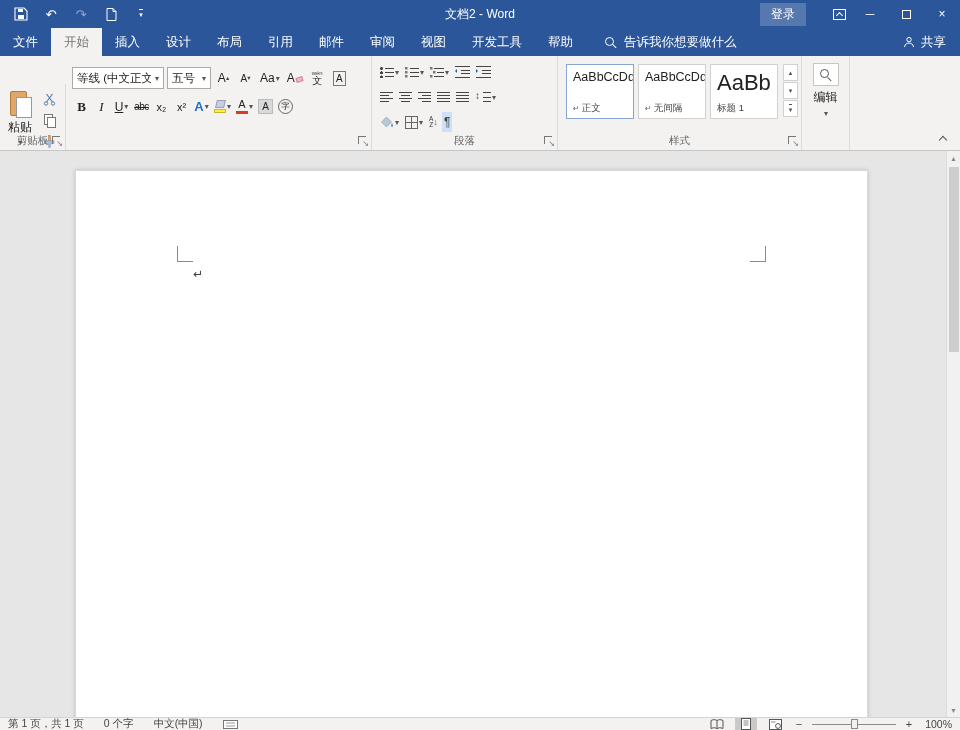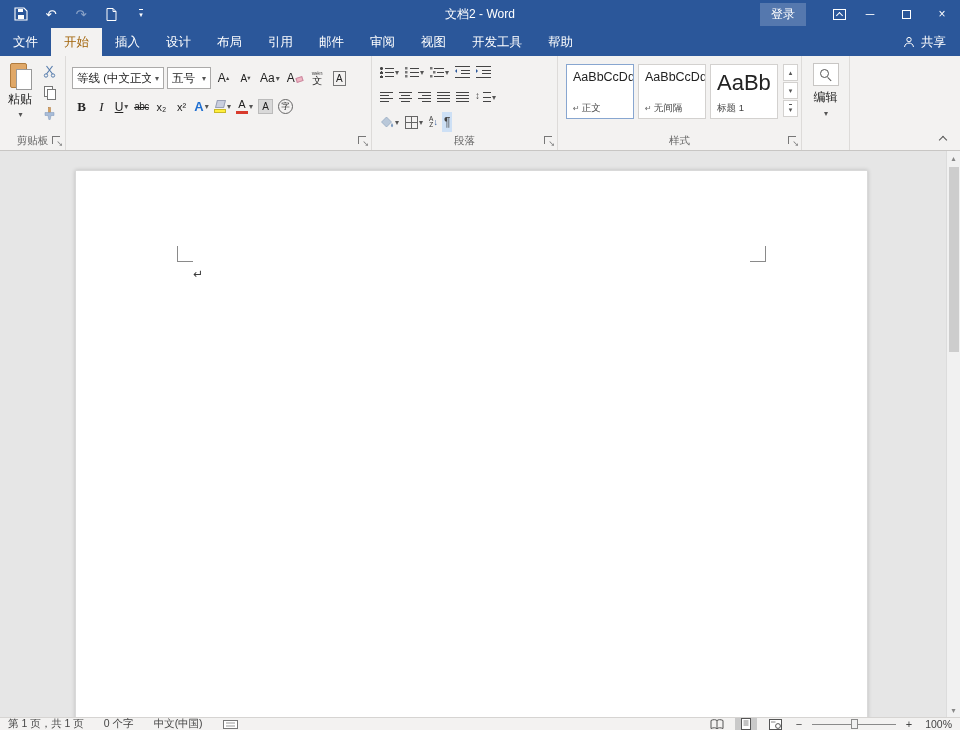--- a/index.html
+++ b/index.html
@@ -17,41 +17,41 @@
   .tright{margin-left:auto;display:flex;align-items:center;height:100%;z-index:2;}
   .signin{background:rgba(255,255,255,.2);padding:3px 11px;font-size:12px;color:#fff;margin-right:20px;}
   .rdo{width:13px;height:11px;border:1px solid #fff;position:relative;display:inline-block;}
   .rdo::after{content:"";position:absolute;left:3.5px;top:3.5px;width:4px;height:4px;border-left:1px solid #fff;border-top:1px solid #fff;transform:rotate(45deg);}
   .wbtn{width:36px;height:28px;display:flex;align-items:center;justify-content:center;font-size:12px;color:#fff;}
   .maxbox{width:9px;height:9px;border:1px solid #fff;display:inline-block;}
 
   
   .tabrow{height:28px;background:#2b579a;display:flex;align-items:stretch;color:#fff;font-size:12.5px;}
   .tab{padding:0 13px;display:flex;align-items:center;}
-  .tab.active{background:#f3f2f1;color:#a16207;font-family:Liberation Serif, serif;}
+  .tab.active{background:#f3f2f1;color:#737373;font-family:Liberation Serif, serif;}
   .tellme{display:flex;align-items:center;gap:7px;padding:0 10px;margin-left:8px;color:#fff;}
   .share{margin-left:auto;margin-right:14px;display:flex;align-items:center;gap:6px;}
   .mag{width:13px;height:13px;position:relative;display:inline-block;}
   .mag::before{content:"";position:absolute;left:1px;top:1px;width:7px;height:7px;border:1.4px solid currentColor;border-radius:50%;}
   .mag::after{content:"";position:absolute;left:9.2px;top:8.8px;width:4.5px;height:1.4px;background:currentColor;transform:rotate(45deg);transform-origin:0 0;}
   .mag.dark{color:#555;}
 
   
   .ribbon{height:95px;background:#f3f2f1;border-bottom:1px solid #c8c6c4;display:flex;position:relative;}
   .rgroup{position:relative;border-right:1px solid #dddbd9;padding:0 2px;}
   .glabel{position:absolute;bottom:2px;left:0;right:0;text-align:center;font-size:10.5px;color:#666;}
   .launcher{position:absolute;right:2px;bottom:3px;width:12px;height:12px;}
   .launcher::before{content:"";position:absolute;left:1px;top:1px;width:7px;height:7px;border-left:1px solid #777;border-top:1px solid #777;}
   .launcher::after{content:"↘";position:absolute;right:0;bottom:-1px;font-size:8px;line-height:8px;color:#777;}
   .c8{font-size:8px;color:#555;margin-left:1px;}
   .ib{min-width:19px;height:21px;display:inline-flex;align-items:center;justify-content:center;padding:0 2px;font-size:12px;}
   .pressed{background:#cde0f5;}
 
   
-  .g-clip{width:66px;}
+  .g-clip{width:66px;margin-top:28px;}
   .clipwrap{display:flex;padding-top:4px;}
   .paste{display:flex;flex-direction:column;align-items:center;width:36px;gap:2px;padding-top:2px;}
   .plabel{font-size:12px;}
   .clipicon{position:relative;width:21px;height:27px;display:inline-block;}
   .clipicon::before{content:"";position:absolute;left:0;top:1px;width:15px;height:23px;background:#e0a868;border:1px solid #b07c3f;border-radius:2px;}
   .clipicon::after{content:"";position:absolute;left:6px;top:7px;width:14px;height:19px;background:#fff;border:1px solid #999;}
   .clipcol{display:flex;flex-direction:column;gap:1px;padding-top:1px;}
   .sib{width:22px;height:20px;display:flex;align-items:center;justify-content:center;}
   .ic-copy{width:11px;height:13px;position:relative;display:inline-block;}
   .ic-copy::before{content:"";position:absolute;left:0;top:0;width:7px;height:9px;border:1px solid #777;background:#fff;}
@@ -232,20 +232,24 @@
   <div class="tab active">开始</div>
   <div class="tab">插入</div>
   <div class="tab">设计</div>
   <div class="tab">布局</div>
   <div class="tab">引用</div>
   <div class="tab">邮件</div>
   <div class="tab">审阅</div>
   <div class="tab">视图</div>
   <div class="tab">开发工具</div>
   <div class="tab">帮助</div>
+  <div class="tellme">
+    <span class="mag"></span>
+    <span>告诉我你想要做什么</span>
+  </div>
   <div class="share">
     <svg width="12" height="12" viewBox="0 0 12 12">
         <circle cx="6" cy="3.6" r="2.2" fill="none" stroke="#fff"></circle>
         <path d="M1.5 11 C2 7.9 4 7.1 6 7.1 C8 7.1 10 7.9 10.5 11" fill="none" stroke="#fff"></path>
       </svg>
     <span>共享</span>
   </div>
 </div>
 
 <div class="ribbon">

